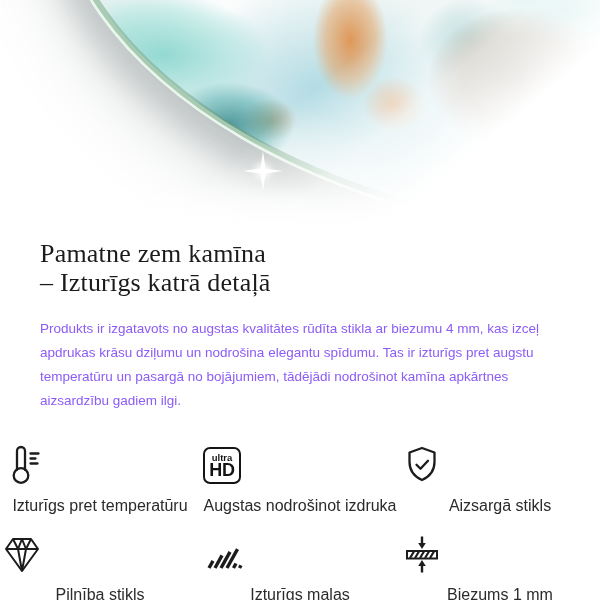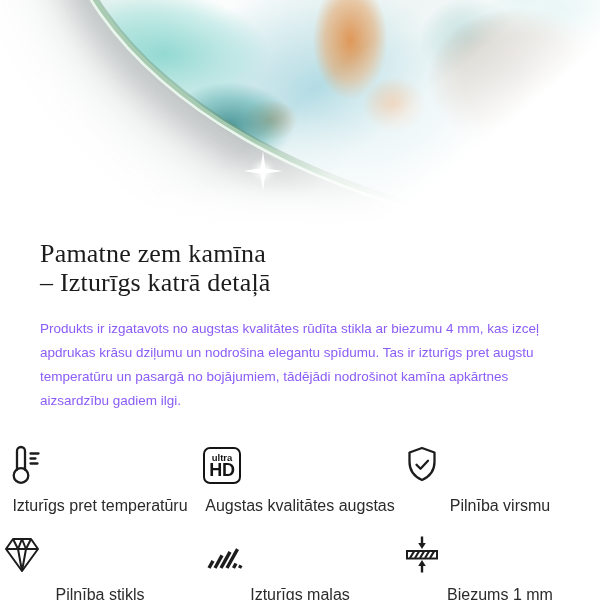--- a/index.html
+++ b/index.html
@@ -142,31 +142,31 @@
         <div class="label">Izturīgs pret temperatūru</div>
       </div>
 
       <div class="feature">
         <div class="icon-box">
           <div class="uhd">
             <span class="u">ultra</span>
             <span class="h">HD</span>
           </div>
         </div>
-        <div class="label">Augstas kvalitātes augstas</div>
+        <div class="label">Augstas nodrošinot izdruka</div>
       </div>
 
       <div class="feature">
         <div class="icon-box">
           <svg width="44" height="44" viewBox="0 0 44 44" fill="none" stroke="#1c1c1c" stroke-width="2.3" stroke-linecap="round" stroke-linejoin="round">
             <path d="M22 5 L34.5 9.5 V19 C34.5 27.7 29.5 33.6 22 37 C14.5 33.6 9.5 27.7 9.5 19 V9.5 Z"></path>
             <path d="M16.5 21.8 L20.5 25.8 L28 17.8"></path>
           </svg>
         </div>
-        <div class="label">Pilnība virsmu</div>
+        <div class="label">Aizsargā stikls</div>
       </div>
 
       <div class="feature">
         <div class="icon-box">
           <svg width="44" height="44" viewBox="0 0 44 44" fill="none" stroke="#1c1c1c" stroke-width="2" stroke-linejoin="round">
             <path d="M13 7 H31 L38 17 L22 39 L6 17 Z"></path>
             <path d="M6 17 H38"></path>
             <path d="M13 7 L18 17 M22 7 L18 17 M22 7 L26 17 M31 7 L26 17"></path>
             <path d="M18 17 L22 39 M26 17 L22 39"></path>
           </svg>

